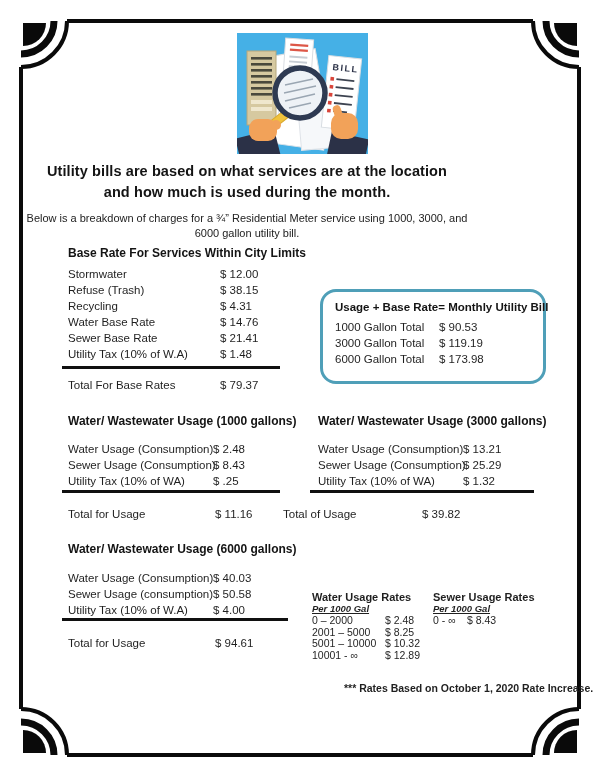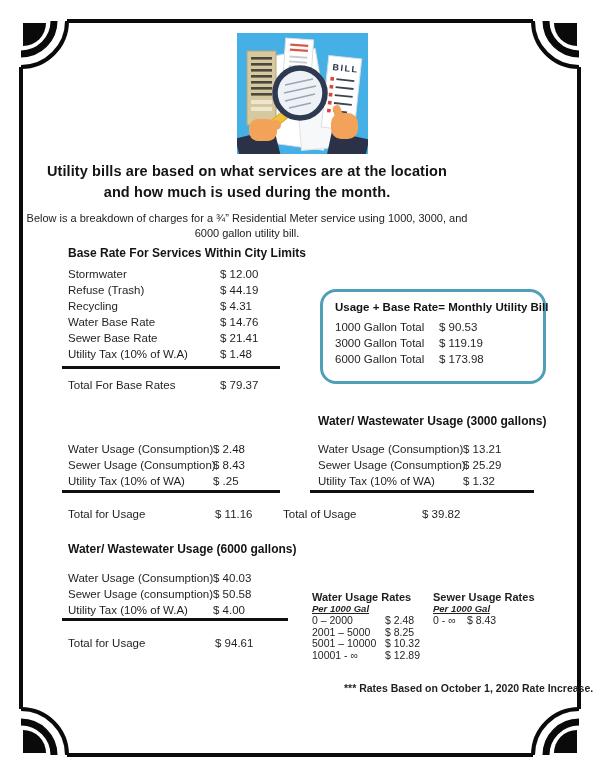--- a/index.html
+++ b/index.html
@@ -149,21 +149,21 @@
   </div>
 
   <div class="abs sect-title" style="left:68px;top:246px;">Base Rate For Services Within City Limits</div>
   <div class="abs rows" style="left:68px;top:266px;">
     <div class="row">
       <span class="lbl-152">Stormwater</span>
       <span>$ 12.00</span>
     </div>
     <div class="row">
       <span class="lbl-152">Refuse (Trash)</span>
-      <span>$ 44.19</span>
+      <span>$ 38.15</span>
     </div>
     <div class="row">
       <span class="lbl-152">Recycling</span>
       <span>$ 4.31</span>
     </div>
     <div class="row">
       <span class="lbl-152">Water Base Rate</span>
       <span>$ 14.76</span>
     </div>
     <div class="row">
@@ -192,20 +192,21 @@
         <span class="lbl-104">3000 Gallon Total</span>
         <span>$ 119.19</span>
       </div>
       <div class="row">
         <span class="lbl-104">6000 Gallon Total</span>
         <span>$ 173.98</span>
       </div>
     </div>
   </div>
 
+  <div class="abs sect-title" style="left:68px;top:414px;">Water/ Wastewater Usage (1000 gallons)</div>
   <div class="abs rows" style="left:68px;top:441px;">
     <div class="row">
       <span class="lbl-145">Water Usage (Consumption)</span>
       <span>$ 2.48</span>
     </div>
     <div class="row">
       <span class="lbl-145">Sewer Usage (Consumption)</span>
       <span>$ 8.43</span>
     </div>
     <div class="row">

